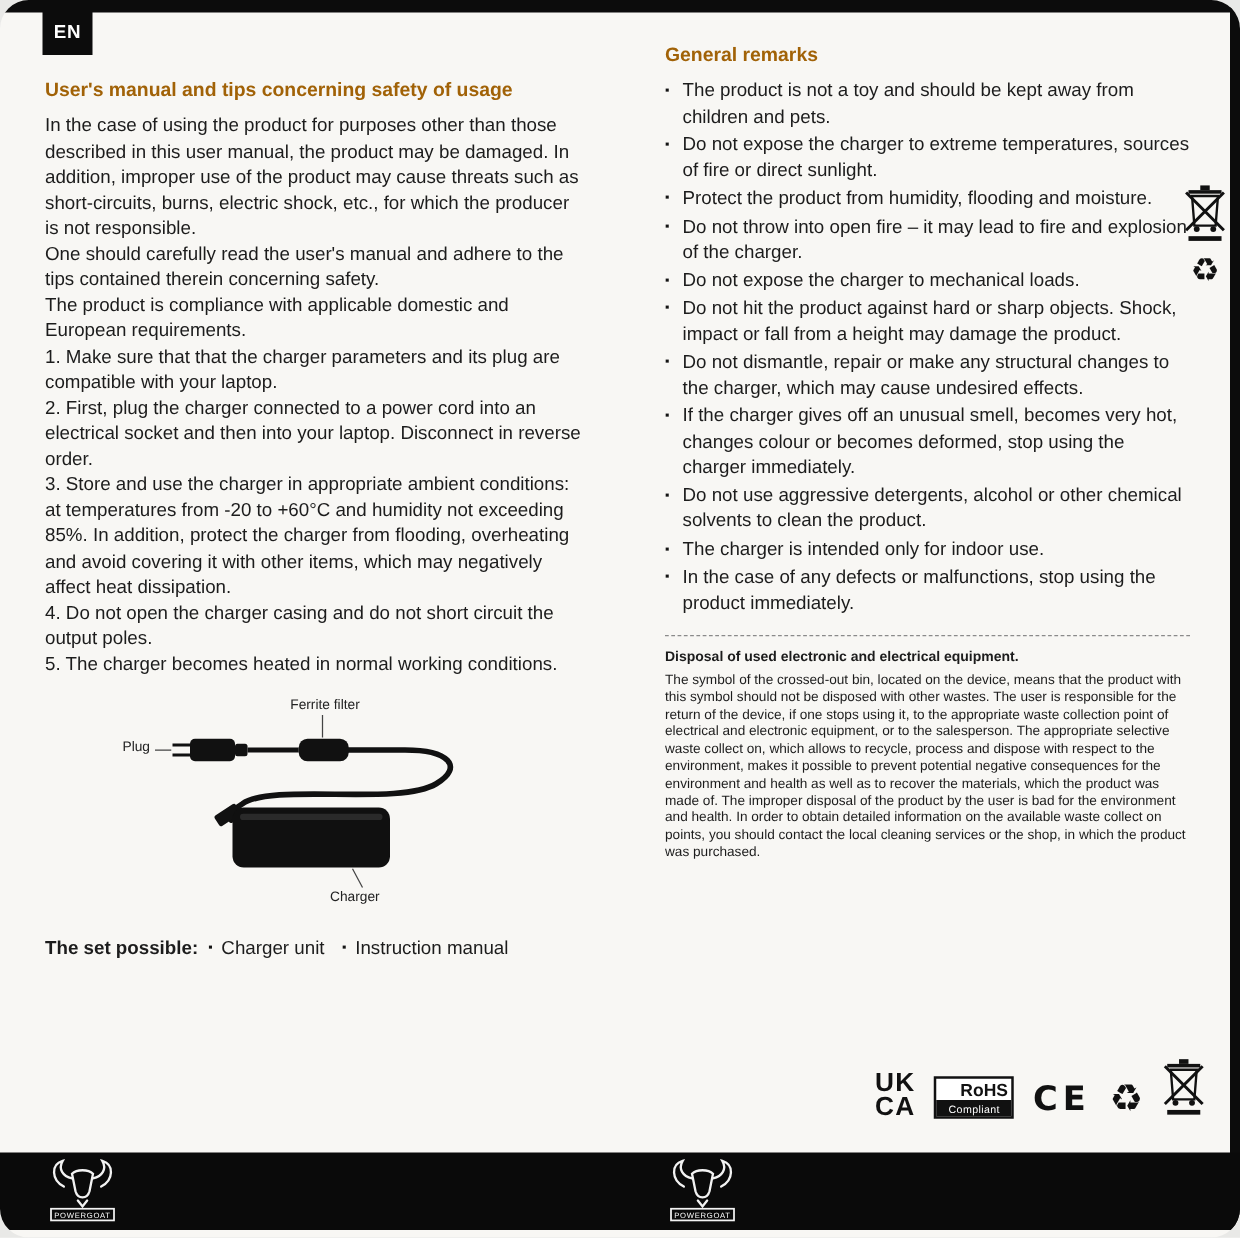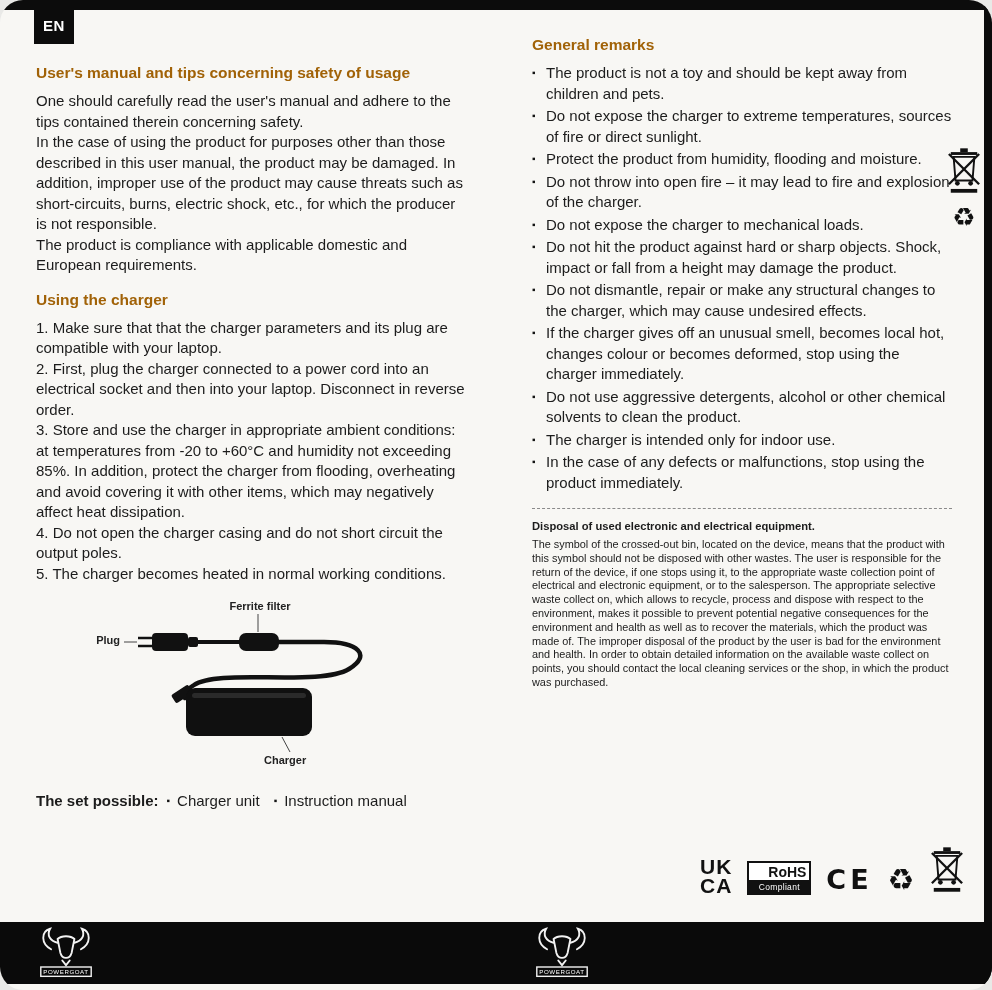--- a/index.html
+++ b/index.html
@@ -31,21 +31,21 @@
   .blt { flex:0 0 14px; font-size:10px; line-height:20.5px; color:#141414; }
   .btxt { font-size:15px; line-height:20.5px; }
 
   .dash-divider { border:none; border-top:1.5px dashed #8a8a8a; margin:15px 0 11px 0; }
 
   .disposal-title { font-size:11.2px; font-weight:700; margin:0 0 6px 0; }
   .disposal-text  { font-size:10.9px; line-height:13.8px; margin:0; width:418px; }
 
   
   .diagram { position:relative; width:432px; height:190px; margin-top:8px; }
-  .diagram .lbl { position:absolute; font-size:11px; color:#222;font-weight:bold; }
+  .diagram .lbl { position:absolute; font-size:11px; color:#222; }
   .lbl-ferrite { left:160px; top:8px; width:128px; text-align:center; }
   .lbl-plug    { left:42px;  top:42px; width:42px; text-align:right; }
   .lbl-charger { left:228px; top:162px; }
 
   
   .set-line { display:flex; align-items:center; margin-top:10px; font-size:15px; }
   .set-label { font-weight:700; margin-right:8px; }
   .set-item { display:flex; align-items:center; margin-right:14px; }
   .set-item .blt { flex:none; margin-right:7px; line-height:15px; }
 
@@ -71,25 +71,24 @@
 </head>
 <body>
 
 <div class="page">
   <div class="top-strip"></div>
   <div class="right-strip"></div>
   <div class="en-badge">EN</div>
 
   <div class="col-left">
     <h2 class="sec">User's manual and tips concerning safety of usage</h2>
+    <p class="body">In the case of using the product for purposes other than those described in this user manual, the product may be damaged. In addition, improper use of the product may cause threats such as short-circuits, burns, electric shock, etc., for which the producer is not responsible.</p>
     <p class="body">One should carefully read the user's manual and adhere to the tips contained therein concerning safety.</p>
-    <p class="body">In the case of using the product for purposes other than those described in this user manual, the product may be damaged. In addition, improper use of the product may cause threats such as short-circuits, burns, electric shock, etc., for which the producer is not responsible.</p>
     <p class="body">The product is compliance with applicable domestic and European requirements.</p>
 
-    <h2 class="sec mt">Using the charger</h2>
     <div class="steps">
       <p class="body">1. Make sure that that the charger parameters and its plug are compatible with your laptop.</p>
       <p class="body">2. First, plug the charger connected to a power cord into an electrical socket and then into your laptop. Disconnect in reverse order.</p>
       <p class="body">3. Store and use the charger in appropriate ambient conditions: at temperatures from -20 to +60°C and humidity not exceeding 85%. In addition, protect the charger from flooding, overheating and avoid covering it with other items, which may negatively affect heat dissipation.</p>
       <p class="body">4. Do not open the charger casing and do not short circuit the output poles.</p>
       <p class="body">5. The charger becomes heated in normal working conditions.</p>
     </div>
 
 
     <div class="diagram">
@@ -160,21 +159,21 @@
       <li>
           <span class="blt">▪</span>
           <span class="btxt">Do not hit the product against hard or sharp objects. Shock, impact or fall from a height may damage the product.</span>
         </li>
       <li>
           <span class="blt">▪</span>
           <span class="btxt">Do not dismantle, repair or make any structural changes to the charger, which may cause undesired effects.</span>
         </li>
       <li>
           <span class="blt">▪</span>
-          <span class="btxt">If the charger gives off an unusual smell, becomes local hot, changes colour or becomes deformed, stop using the charger immediately.</span>
+          <span class="btxt">If the charger gives off an unusual smell, becomes very hot, changes colour or becomes deformed, stop using the charger immediately.</span>
         </li>
       <li>
           <span class="blt">▪</span>
           <span class="btxt">Do not use aggressive detergents, alcohol or other chemical solvents to clean the product.</span>
         </li>
       <li>
           <span class="blt">▪</span>
           <span class="btxt">The charger is intended only for indoor use.</span>
         </li>
       <li>

